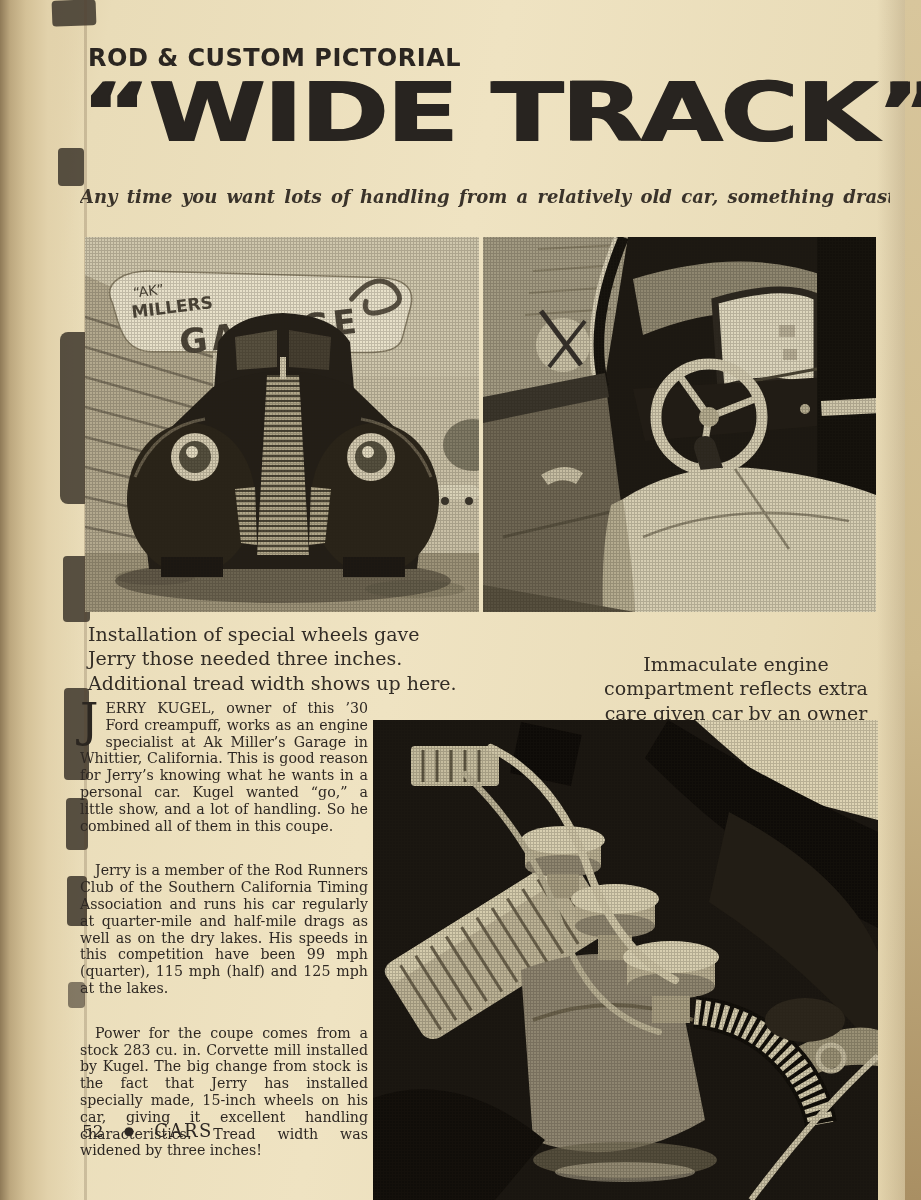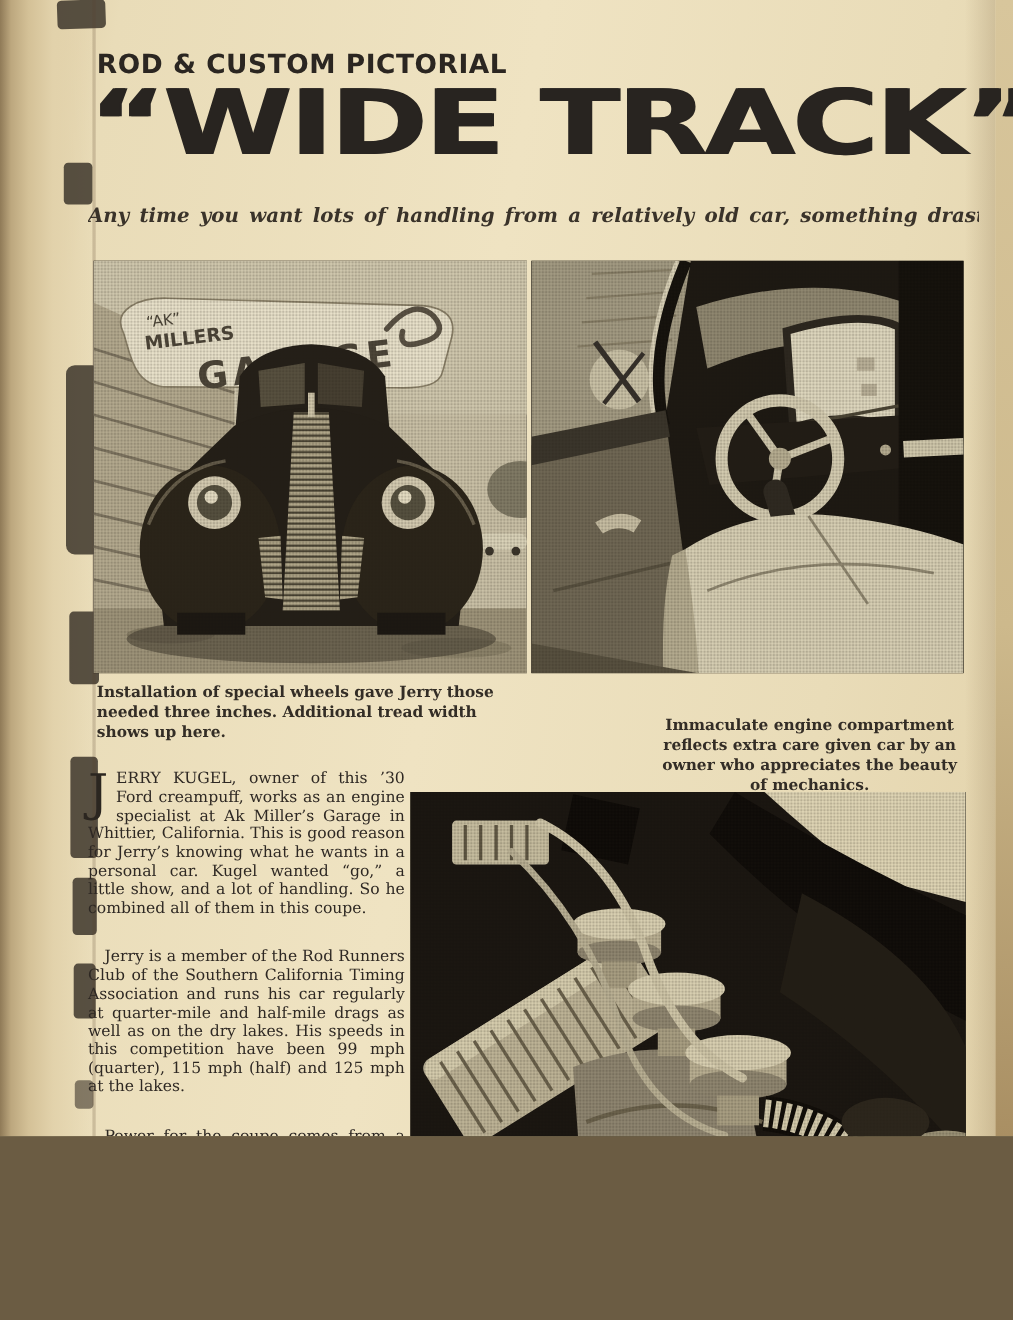--- a/index.html
+++ b/index.html
@@ -1,17 +1,17 @@
 <!DOCTYPE html>
 <html><head>
 <meta charset="utf-8">
 <style>
   html,body{margin:0;padding:0;background:#6b5c43;}
   .page{
-    position:relative;width:921px;height:1033px;overflow:hidden;
+    position:relative;width:921px;height:1200px;overflow:hidden;
     background:linear-gradient(100deg,#dcc9a0 0%,#e9dcb8 10%,#efe3c2 45%,#e9dcb8 78%,#e3d3ab 100%);
     font-family:"DejaVu Serif",serif;color:#2e2823;
   }
   
   .binding{position:absolute;left:0;top:0;width:86px;height:1200px;
     background:linear-gradient(90deg,#8f7a57 0,#bca77e 10px,#d4c197 26px,#e2d2ab 48px,rgba(232,219,184,0) 86px);}
   .crease{position:absolute;left:84px;top:0;width:3px;height:1200px;background:rgba(90,70,45,.22);}
   .wear{position:absolute;background:#3d362b;border-radius:4px;opacity:.85;}
   .page-shade{position:absolute;right:16px;top:0;width:28px;height:100%;
     background:linear-gradient(90deg,rgba(120,95,60,0) 0,rgba(120,95,60,.22) 100%);}
@@ -19,21 +19,21 @@
     background:linear-gradient(180deg,#d8c69c 0,#cdb98c 55%,#a98f63 100%);}
   
   .kicker{position:absolute;left:88px;top:44px;font-family:"DejaVu Sans",sans-serif;
     font-weight:bold;font-size:24px;letter-spacing:.5px;color:#2b2621;}
   .headline{position:absolute;left:80px;top:72px;margin:0;font-family:"DejaVu Sans",sans-serif;
     font-weight:bold;font-size:82px;line-height:1;color:#282420;letter-spacing:-2px;
     transform:scaleX(1.30);transform-origin:left top;white-space:nowrap;
     text-shadow:1.5px 0 0 #282420;}
   .standfirst{position:absolute;left:80px;top:186px;width:810px;font-style:italic;font-weight:bold;
     font-size:18px;word-spacing:3px;color:#3a332a;white-space:nowrap;overflow:hidden;}
-  .caption{position:absolute;font-weight:bold;font-size:14px;line-height:1.28;color:#332d26;}
+  .caption{position:absolute;font-weight:normal;font-size:19px;line-height:1.28;color:#332d26;}
   .cap-front{left:88px;top:622px;width:372px;}
   .cap-interior{left:487px;top:620px;width:366px;}
   .cap-engine{left:596px;top:652px;width:280px;text-align:center;}
   .body-col{position:absolute;left:80px;top:700px;width:288px;font-size:14.2px;line-height:16.8px;
     text-align:justify;color:#2e2823;}
   .body-col p{margin:0;}
   .body-col p.indent{text-indent:15px;margin-top:28px;}
   .dropcap{float:left;font-size:46px;line-height:34px;padding:3px 7px 0 0;color:#2b2620;}
   .footer{position:absolute;left:82px;top:1120px;display:flex;align-items:baseline;}
   .pageno{font-size:17px;}

